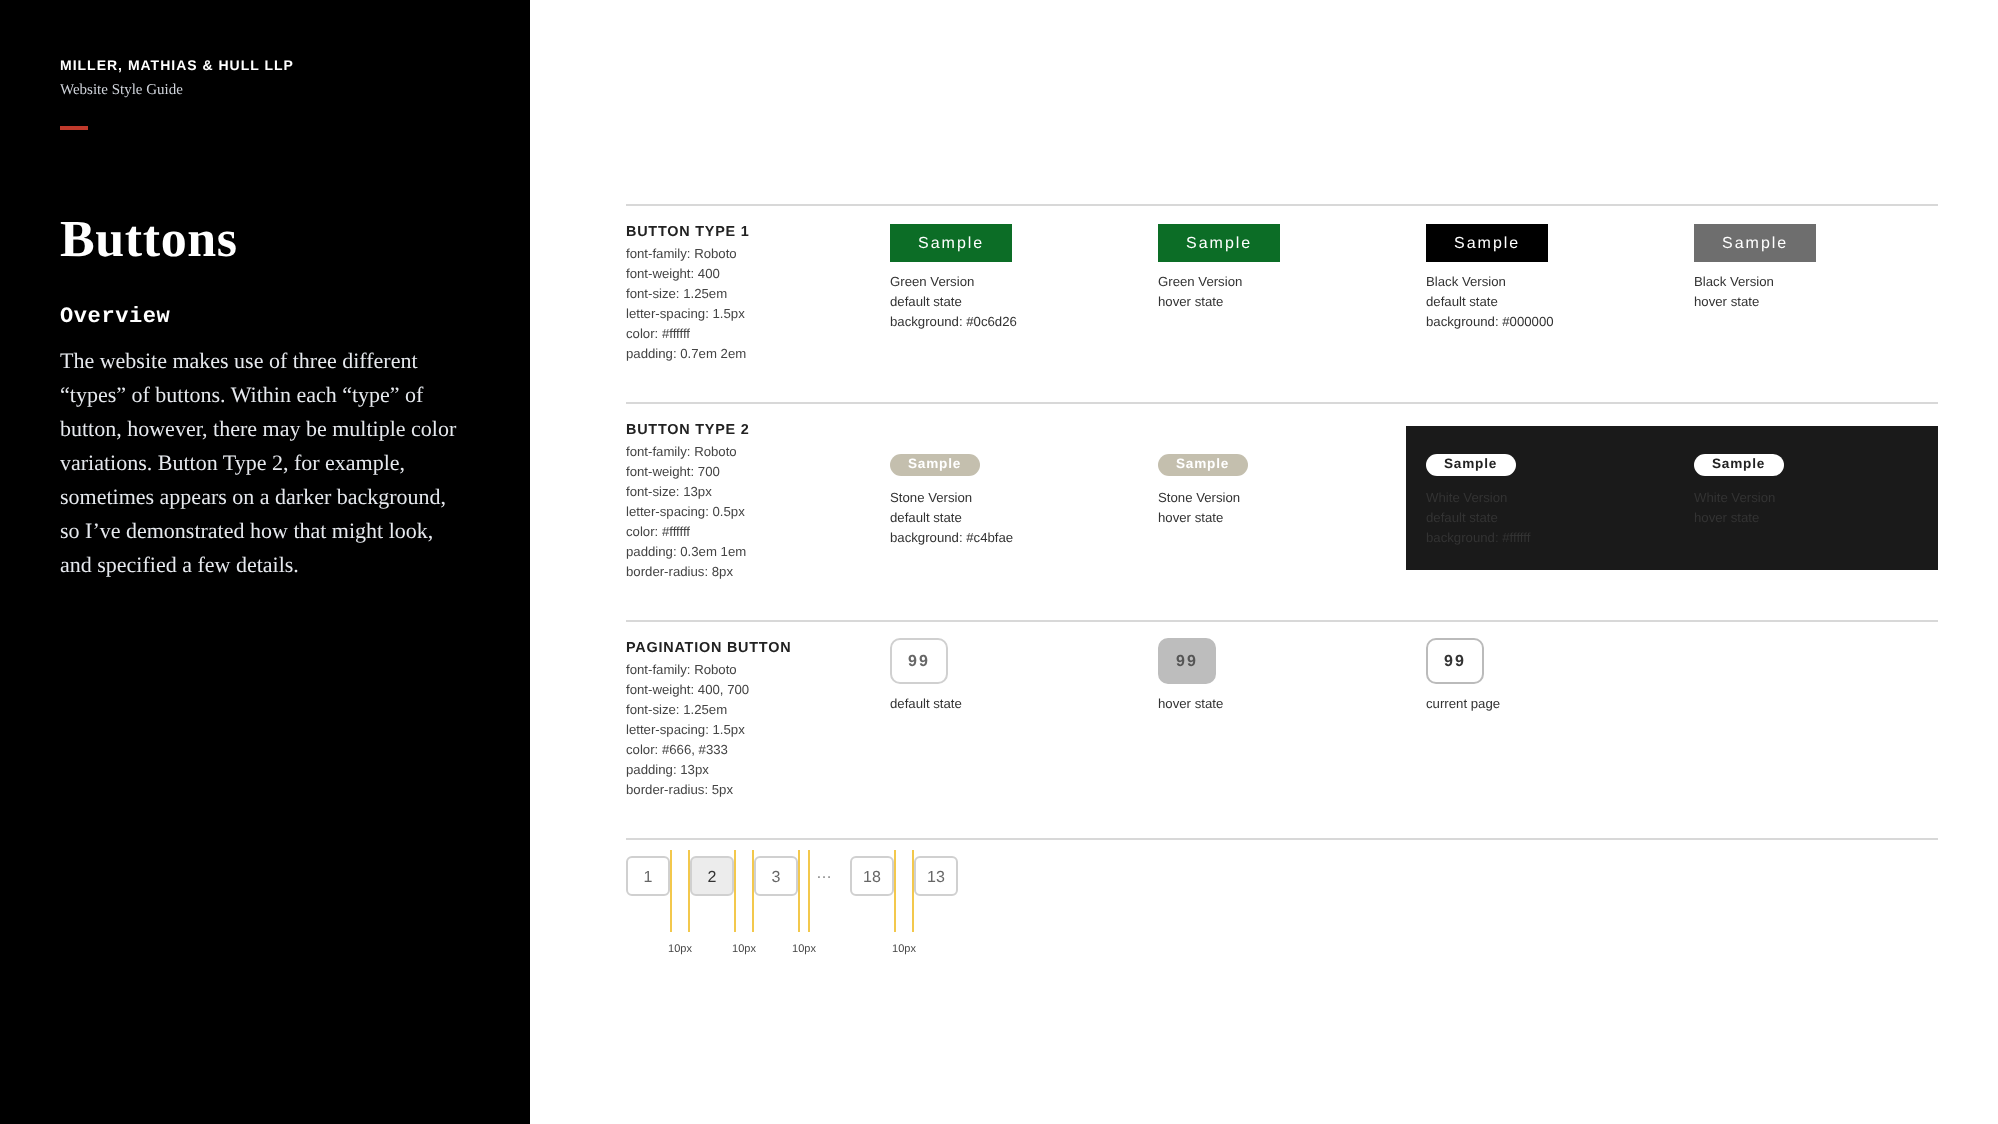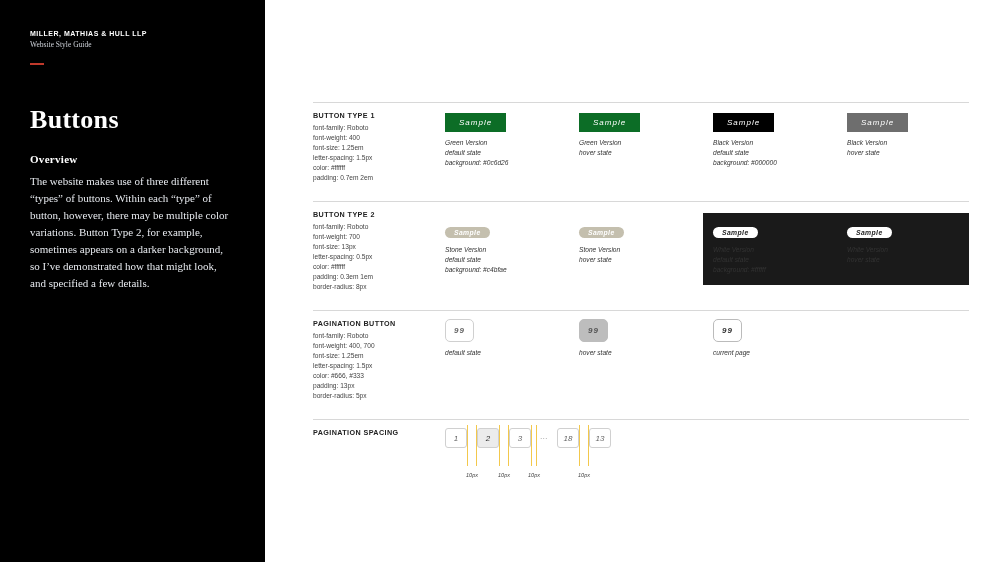--- a/index.html
+++ b/index.html
@@ -2,33 +2,33 @@
 <html><head>
 <meta charset="utf-8">
 <style>
   * { margin:0; padding:0; box-sizing:border-box; }
   body { width:999px; height:562px; font-family: Georgia, 'Times New Roman', serif; background:#fff; display:flex; overflow:hidden; }
   .sidebar { width:281px; height:562px; background:#000000; color:#fff; padding:30px 30px 24px 30px; display:flex; flex-direction:column; }
   .client { font-family: Arial, Helvetica, sans-serif; font-size:7px; letter-spacing:.5px; font-weight:700; }
   .subtitle { font-family: Georgia, serif; font-size:7.5px; color:#cfd3da; margin-top:3px; }
   .accent { width:14px; height:2px; background:#c0392b; margin-top:14px; }
   .page-title { font-family: Georgia, serif; font-size:26px; font-weight:700; margin-top:40px; letter-spacing:.3px; }
-  .ov-heading { font-family: Liberation Serif, serif; font-size:11px; font-weight:700; margin-top:18px; letter-spacing:.3px; }
+  .ov-heading { font-family: Liberation Mono, monospace; font-size:11px; font-weight:700; margin-top:18px; letter-spacing:.3px; }
   .ov-body { font-family: Georgia, serif; font-size:11px; line-height:1.55; color:#e6e9ee; margin-top:8px; }
   .ov-body + .ov-body { margin-top:14px; }
   .sidebar-footer { margin-top:auto; font-family: 'Trebuchet MS', Arial, sans-serif; letter-spacing:2px; }
   .bl-name { font-size:12px; font-weight:700; color:#f0f0f0; }
   .bl-sub { font-size:6.5px; color:#a7aebb; letter-spacing:3px; margin-top:1px; text-align:center; }
   .main { flex:1; padding:30px 30px 30px 48px; font-family: Arial, Helvetica, sans-serif; color:#222; }
   .section { border-top:1px solid #d8d8d8; padding-top:8px; margin-top:18px; display:flex; gap:22px; }
   .section.first { margin-top:72px; }
   .speccol { width:110px; }
   .sec-title { font-size:7.2px; font-weight:700; letter-spacing:.4px; color:#222; text-transform:uppercase; }
   .specs { font-size:6.6px; color:#444; line-height:1.52; margin-top:3px; }
-  .cols { flex:1; display:flex; gap:22px;font-style:italic; }
+  .cols { flex:1; display:flex; gap:22px; }
   .col { width:112px; }
   .col .cap { font-size:6.6px; color:#333; line-height:1.5; margin-top:6px; }
   
   .btn1 { display:inline-block; font-family: Arial, sans-serif; font-weight:400; font-size:8px; letter-spacing:1px; color:#fff; padding:5px 14px; }
   .green { background:#0c6d26; }
   .black { background:#000; }
   .blackhover { background:#6e6e6e; }
   
   .darkpanel { background:#1a1a1a; padding:8px 10px 10px 10px; display:flex; gap:22px; margin-left:-10px; margin-top:-4px; }
   .btn2 { display:inline-block; font-family: Arial, sans-serif; font-weight:700; font-size:6.8px; letter-spacing:.4px; color:#fff; padding:2px 9px; border-radius:8px; }
@@ -159,23 +159,20 @@
         <div class="cap">hover state</div>
       </div>
       <div class="col">
         <span class="pbtn current">99</span>
         <div class="cap">current page</div>
       </div>
     </div>
   </div>
 
   <div class="section">
-    <div class="speccol">
-      <div class="sec-title">PAGINATION SPACING</div>
-    </div>
     <div class="cols">
       <div class="spacingrow">
         <div class="pbox">1</div>
         <div class="gap" style="width:10px">
           <div class="vline yl" style="left:0"></div>
             <div class="vline yl" style="right:0"></div>
           <div class="lblwrap">10px</div>
         </div>
         <div class="pbox current">2</div>
         <div class="gap" style="width:10px">

